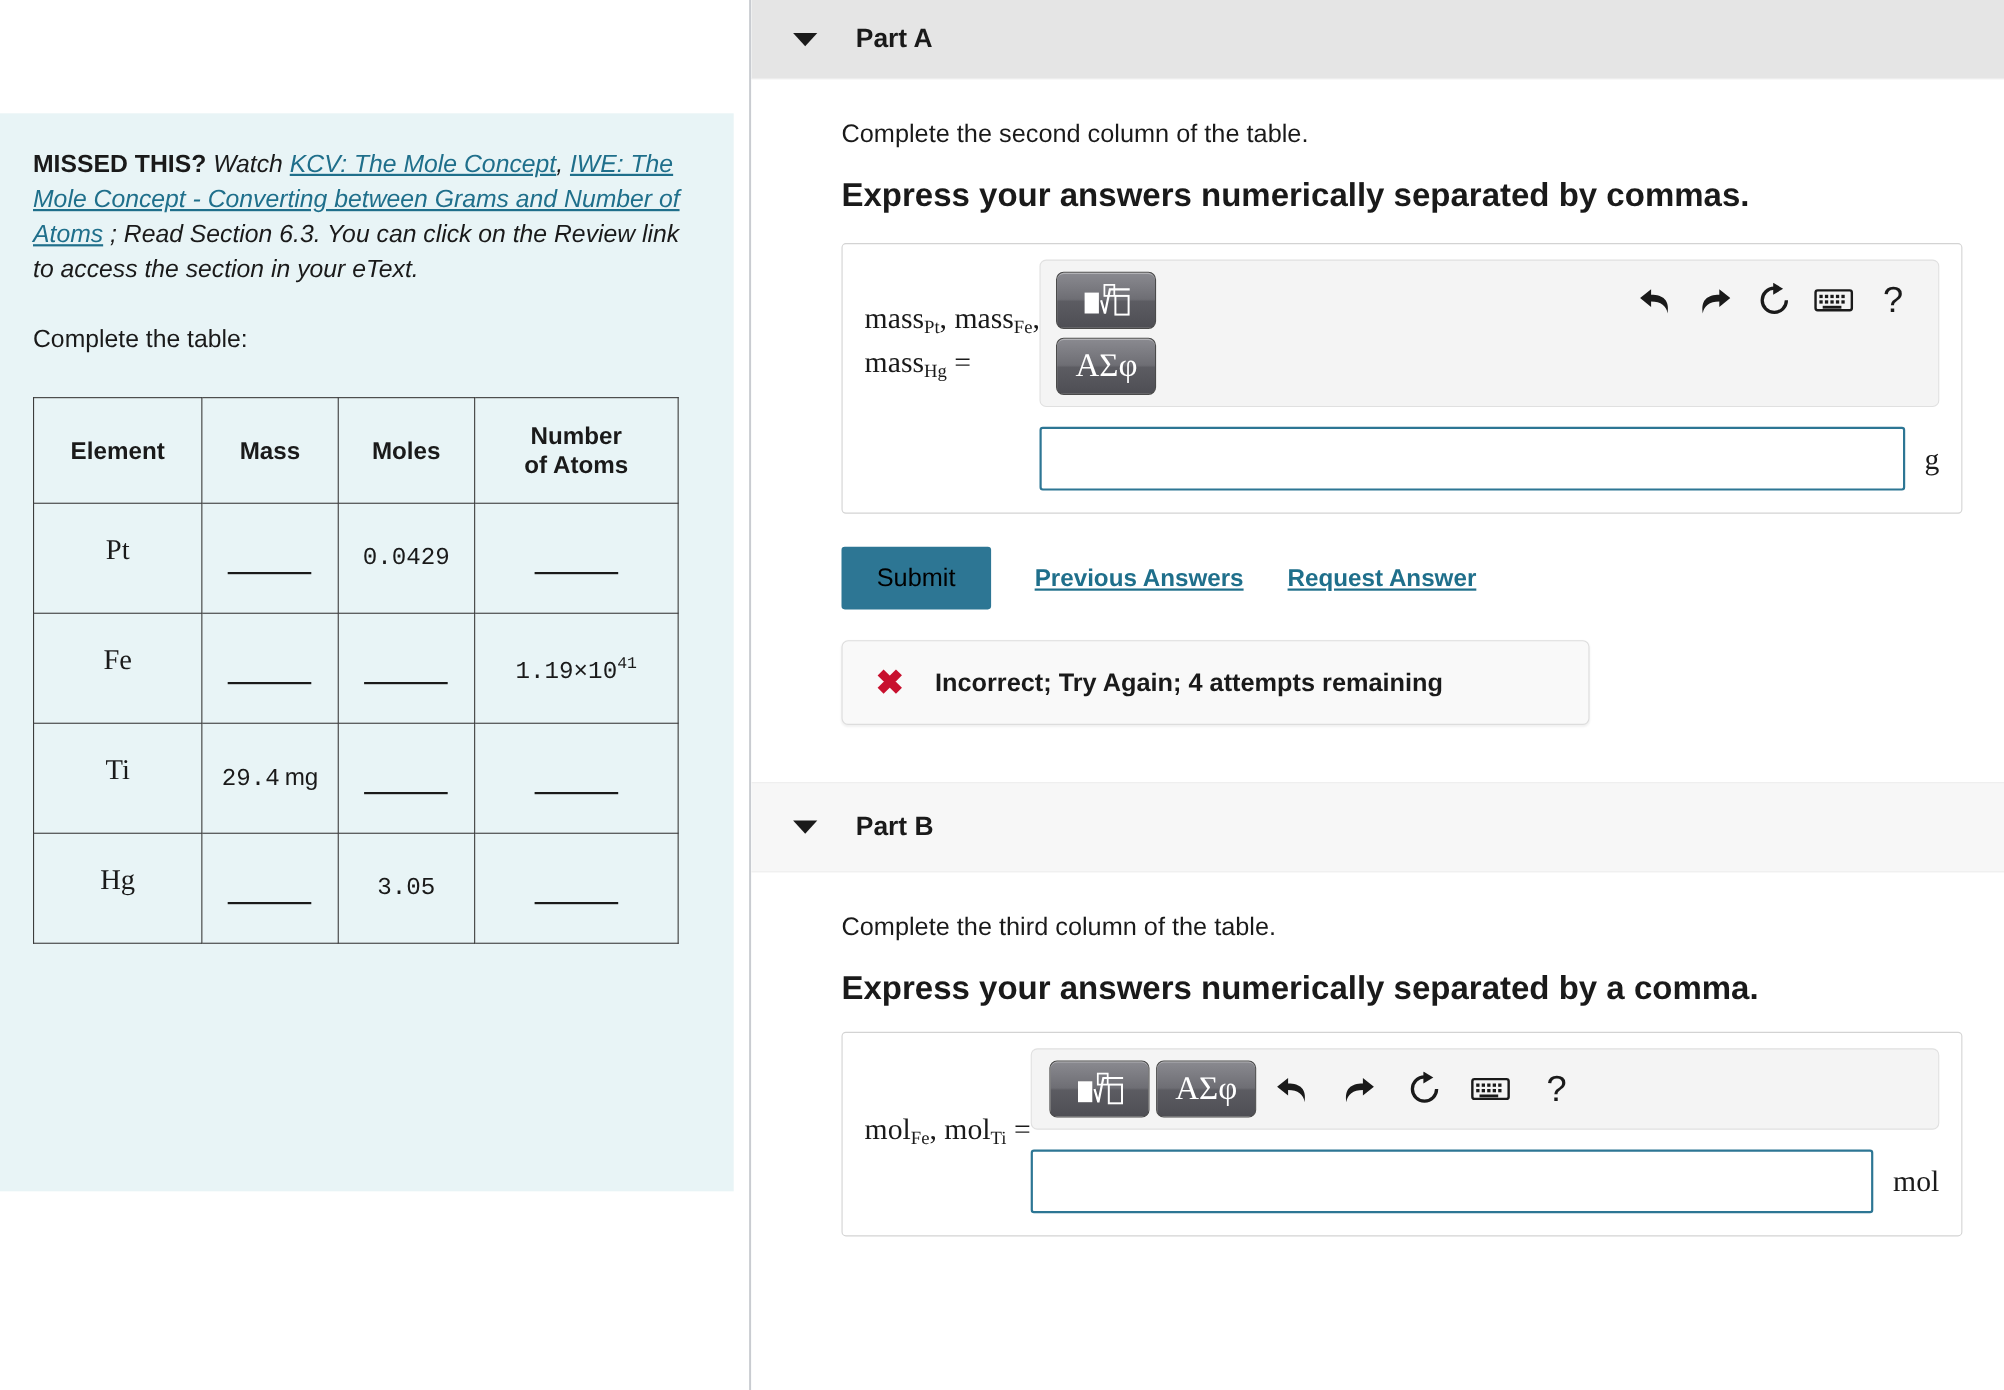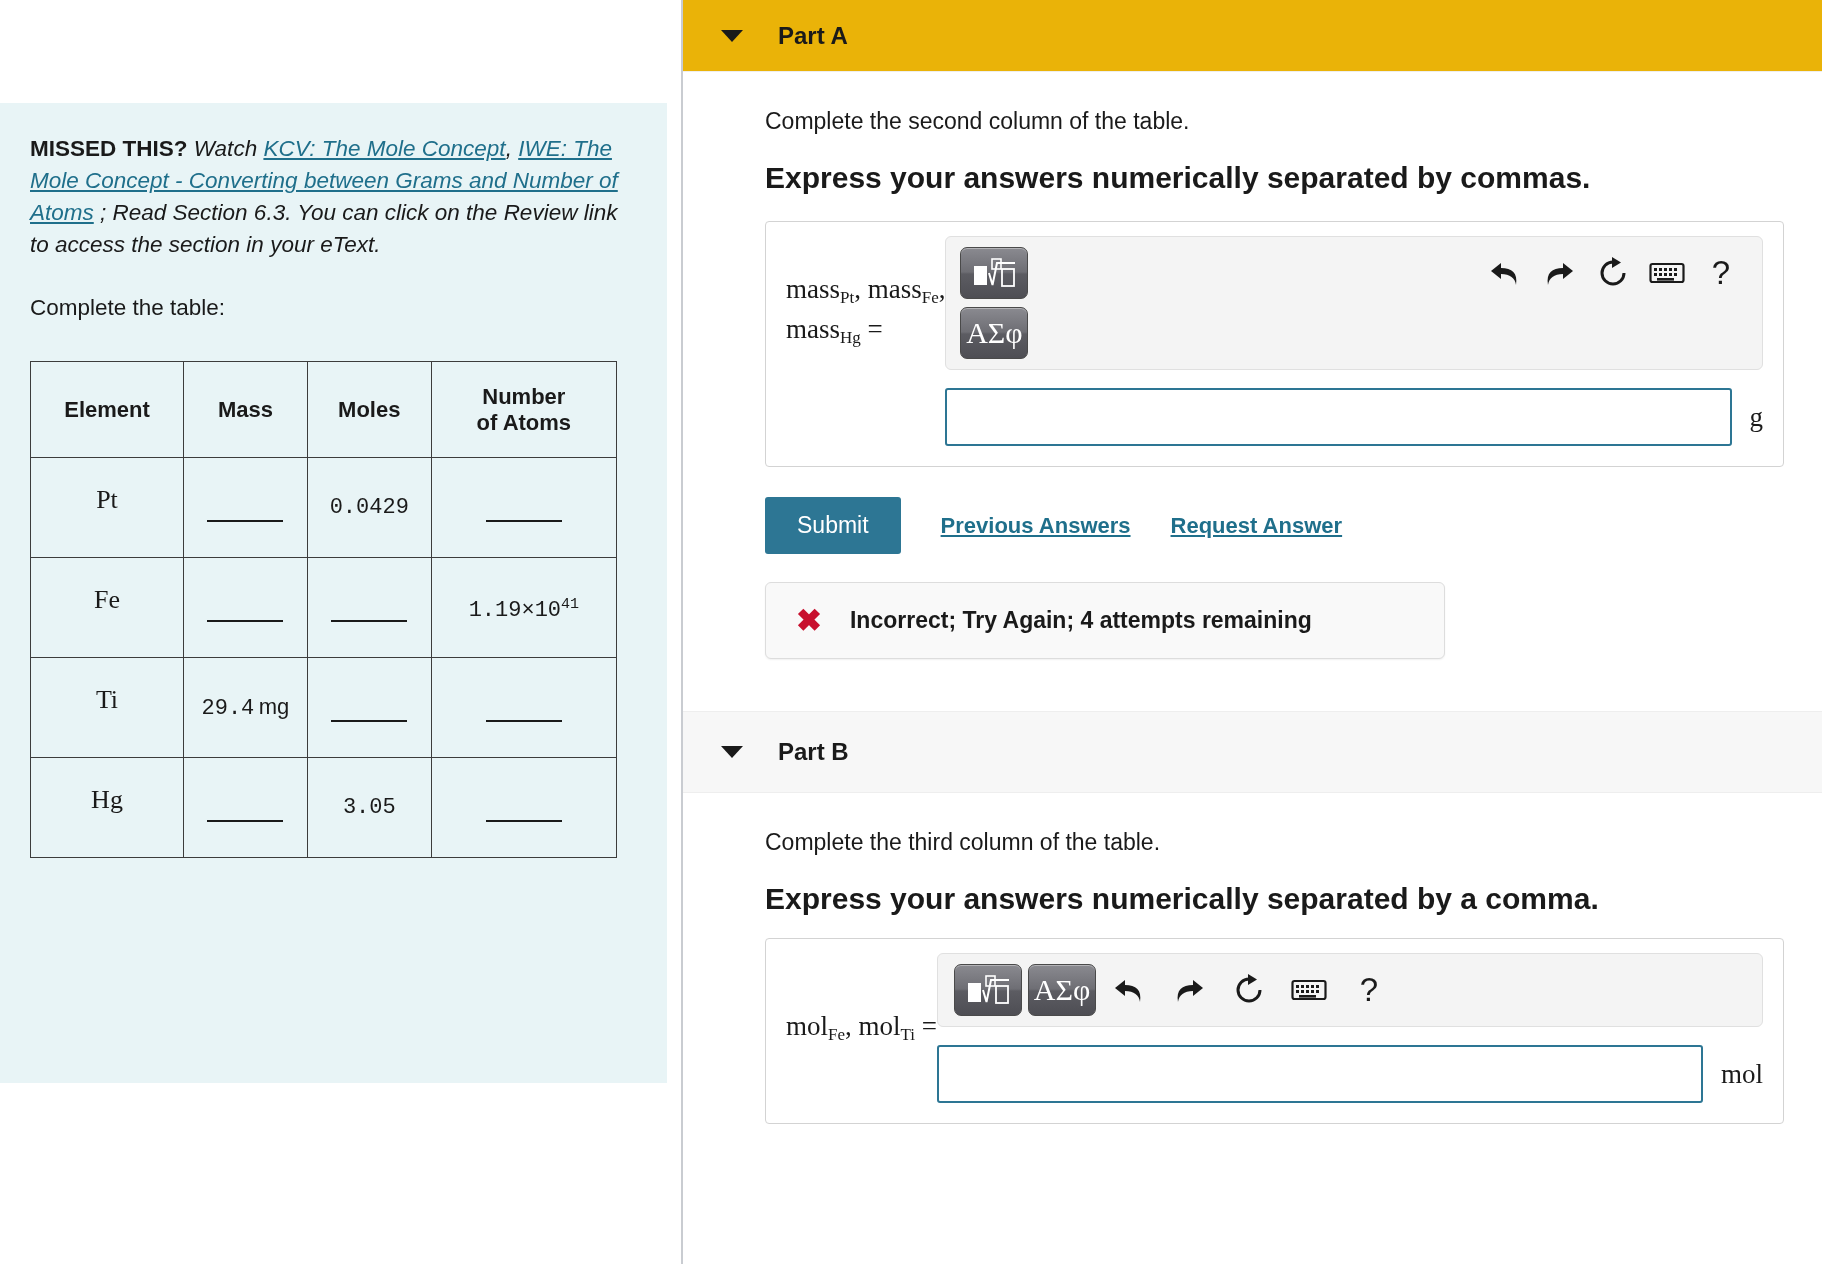--- a/index.html
+++ b/index.html
@@ -98,21 +98,21 @@
   sup.exp { font-size: 15px; vertical-align: super; }
 
   
   .right-panel {
     flex: 1;
     position: relative;
     background: #fff;
     overflow: hidden;
   }
   .part-header {
-    background: #eab308;
+    background: #e5e5e5;
     height: 72px;
     display: flex;
     align-items: center;
     padding-left: 38px;
     border-bottom: 1px solid #eee;
   }
   .caret {
     width: 0; height: 0;
     border-left: 11px solid transparent;
     border-right: 11px solid transparent;
@@ -170,21 +170,21 @@
     border: 1px solid #e0e0e0;
     border-radius: 6px;
     display: flex;
     align-items: flex-start;
     padding: 10px 14px;
     width: 100%;
   }
   .tb-btncol { display: flex; flex-direction: column; gap: 8px; }
   .tb-row { display: flex; align-items: center; gap: 8px; }
   .mbtn {
-    width: 68px; height: 52px;
+    width: 91px; height: 52px;
     border-radius: 7px;
     border: 1px solid #4a4a4a;
     background: linear-gradient(to bottom, #8a8a90 0%, #6e6e74 48%, #5c5c62 52%, #4e4e54 100%);
     display: flex; align-items: center; justify-content: center;
     cursor: pointer;
     box-shadow: inset 0 1px 0 rgba(255,255,255,0.35);
   }
   .mbtn.sigma {
     font-family: "Liberation Serif", serif;
     color: #fff;
@@ -217,21 +217,21 @@
     font-family: "Liberation Serif", serif;
     font-size: 27px;
     color: #1a1a1a;
     margin-left: 18px;
   }
 
   
   .submit-row { display: flex; align-items: center; margin-top: 30px; }
   .submit-btn {
     background: #2d7694;
-    color: #ffffff;
+    color: #000000;
     border: none;
     border-radius: 3px;
     font-size: 23px;
     padding: 15px 32px;
     cursor: pointer;
     font-family: "Liberation Sans", sans-serif;
   }
   .link-btn {
     color: #1f6f8b;
     font-size: 22px;

